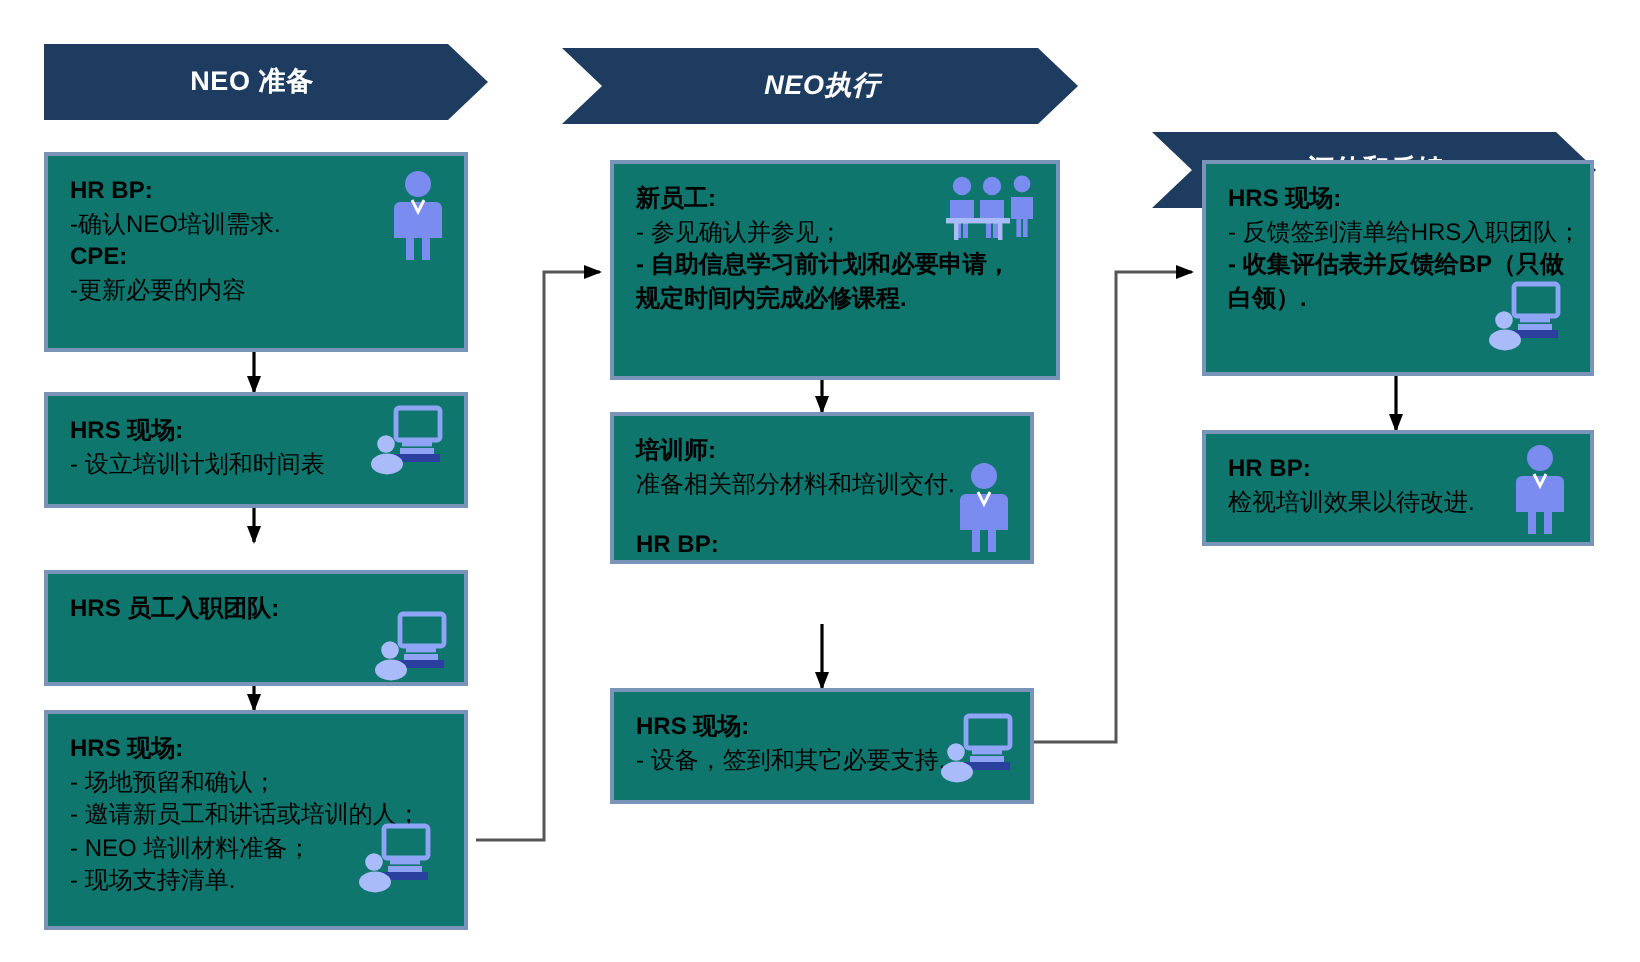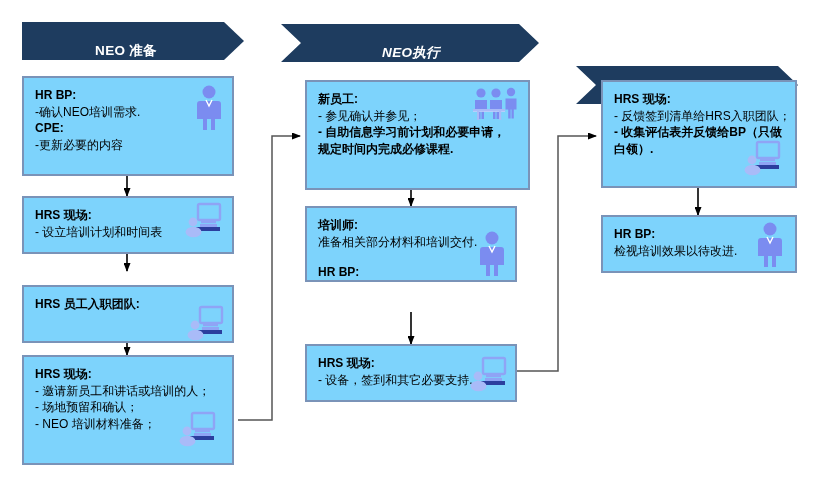--- a/index.html
+++ b/index.html
@@ -24,41 +24,41 @@
   
   .banner {
     position: absolute;
     height: 38px;
     background: #1e3c5f;
     color: #ffffff;
     font-weight: bold;
     font-size: 13.5px;
     letter-spacing: 0.3px;
     display: flex;
-    align-items: flex-end;
+    align-items: center;
     justify-content: center;
     box-sizing: border-box;
   }
   .banner .banner-label { pointer-events: none; }
 
   .banner.start-flat {
     clip-path: polygon(0 0, calc(100% - 20px) 0, 100% 50%, calc(100% - 20px) 100%, 0 100%);
   }
   .banner.chev {
     clip-path: polygon(0 0, calc(100% - 20px) 0, 100% 50%, calc(100% - 20px) 100%, 0 100%, 20px 50%);
   }
 
   #banner-prep   { left: 22px;  top: 22px; width: 222px; padding-right: 14px; }
   #banner-exec   { left: 281px; top: 24px; width: 258px; padding-left: 16px; padding-right: 14px; font-style: italic; }
   #banner-eval   { left: 576px; top: 22px; width: 222px; padding-left: 16px; padding-right: 14px; margin-top: 44px; }
 
   
   .node {
     position: absolute;
-    background: #7dd3fc;
+    background: #0f766e;
     border: 2px solid #7a93b8;
     box-sizing: border-box;
     padding: 9px 11px 20px 11px;
     font-size: 12px;
     line-height: 16.5px;
     color: #000000;
     overflow: hidden;
   }
   .node .role {
     font-weight: bold;
@@ -165,23 +165,24 @@
         <rect x="12" y="25" width="24" height="4" fill="#2b3f9e"></rect>
         <rect x="16" y="22" width="17" height="3" fill="#8fa4f5"></rect>
         <circle cx="9" cy="20" r="4.4" fill="#a9bbf8"></circle>
         <ellipse cx="9.5" cy="30" rx="8" ry="5.2" fill="#a9bbf8"></ellipse>
       </svg>
     </span>
   </div>
 
   <div class="node" style="left:22px; top:355px; width:212px; height:110px;">
     <span class="role">HRS 现场:</span>
+    <span class="line">- 场地预留和确认；</span>
     <span class="line">- 邀请新员工和讲话或培训的人；</span>
-    <span class="line">- 场地预留和确认；</span>
     <span class="line">- NEO 培训材料准备；</span>
+    <span class="line">- 现场支持清单.</span>
     <span class="node-icon" style="right:14px; bottom:12px; width:40px; height:40px;">
       <svg viewBox="0 0 40 40" width="40" height="40">
         <rect x="14" y="2" width="22" height="16" rx="1.5" fill="none" stroke="#8fa4f5" stroke-width="2.4"></rect>
         <rect x="17" y="19" width="15" height="2.2" fill="#8fa4f5"></rect>
         <rect x="12" y="25" width="24" height="4" fill="#2b3f9e"></rect>
         <rect x="16" y="22" width="17" height="3" fill="#8fa4f5"></rect>
         <circle cx="9" cy="20" r="4.4" fill="#a9bbf8"></circle>
         <ellipse cx="9.5" cy="30" rx="8" ry="5.2" fill="#a9bbf8"></ellipse>
       </svg>
     </span>

